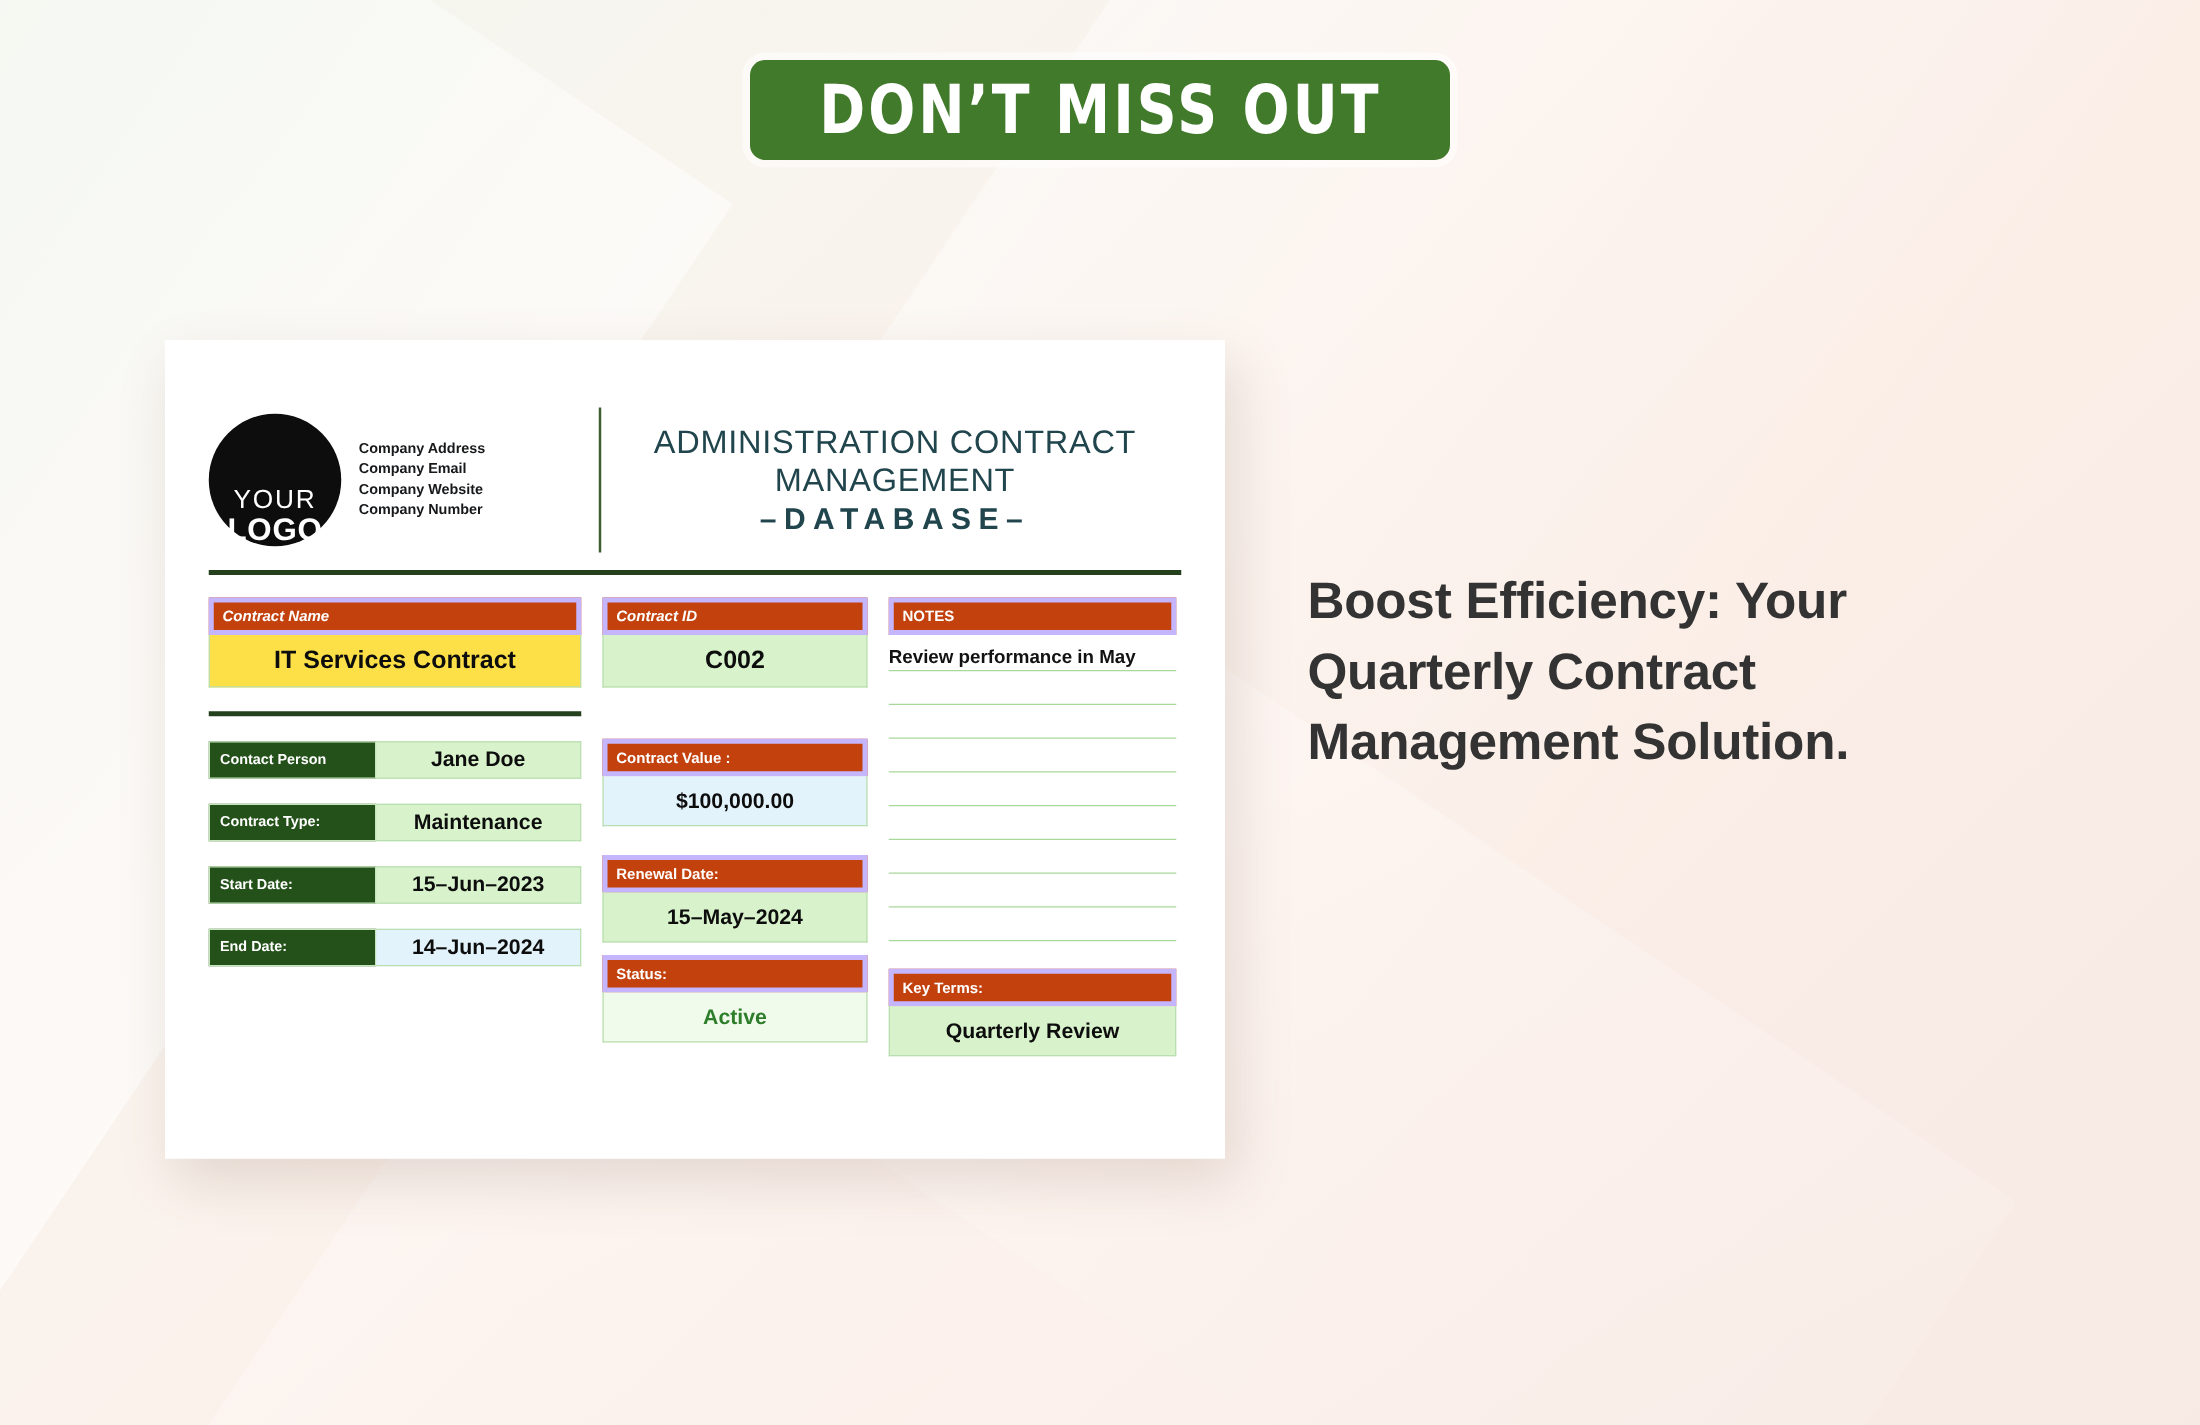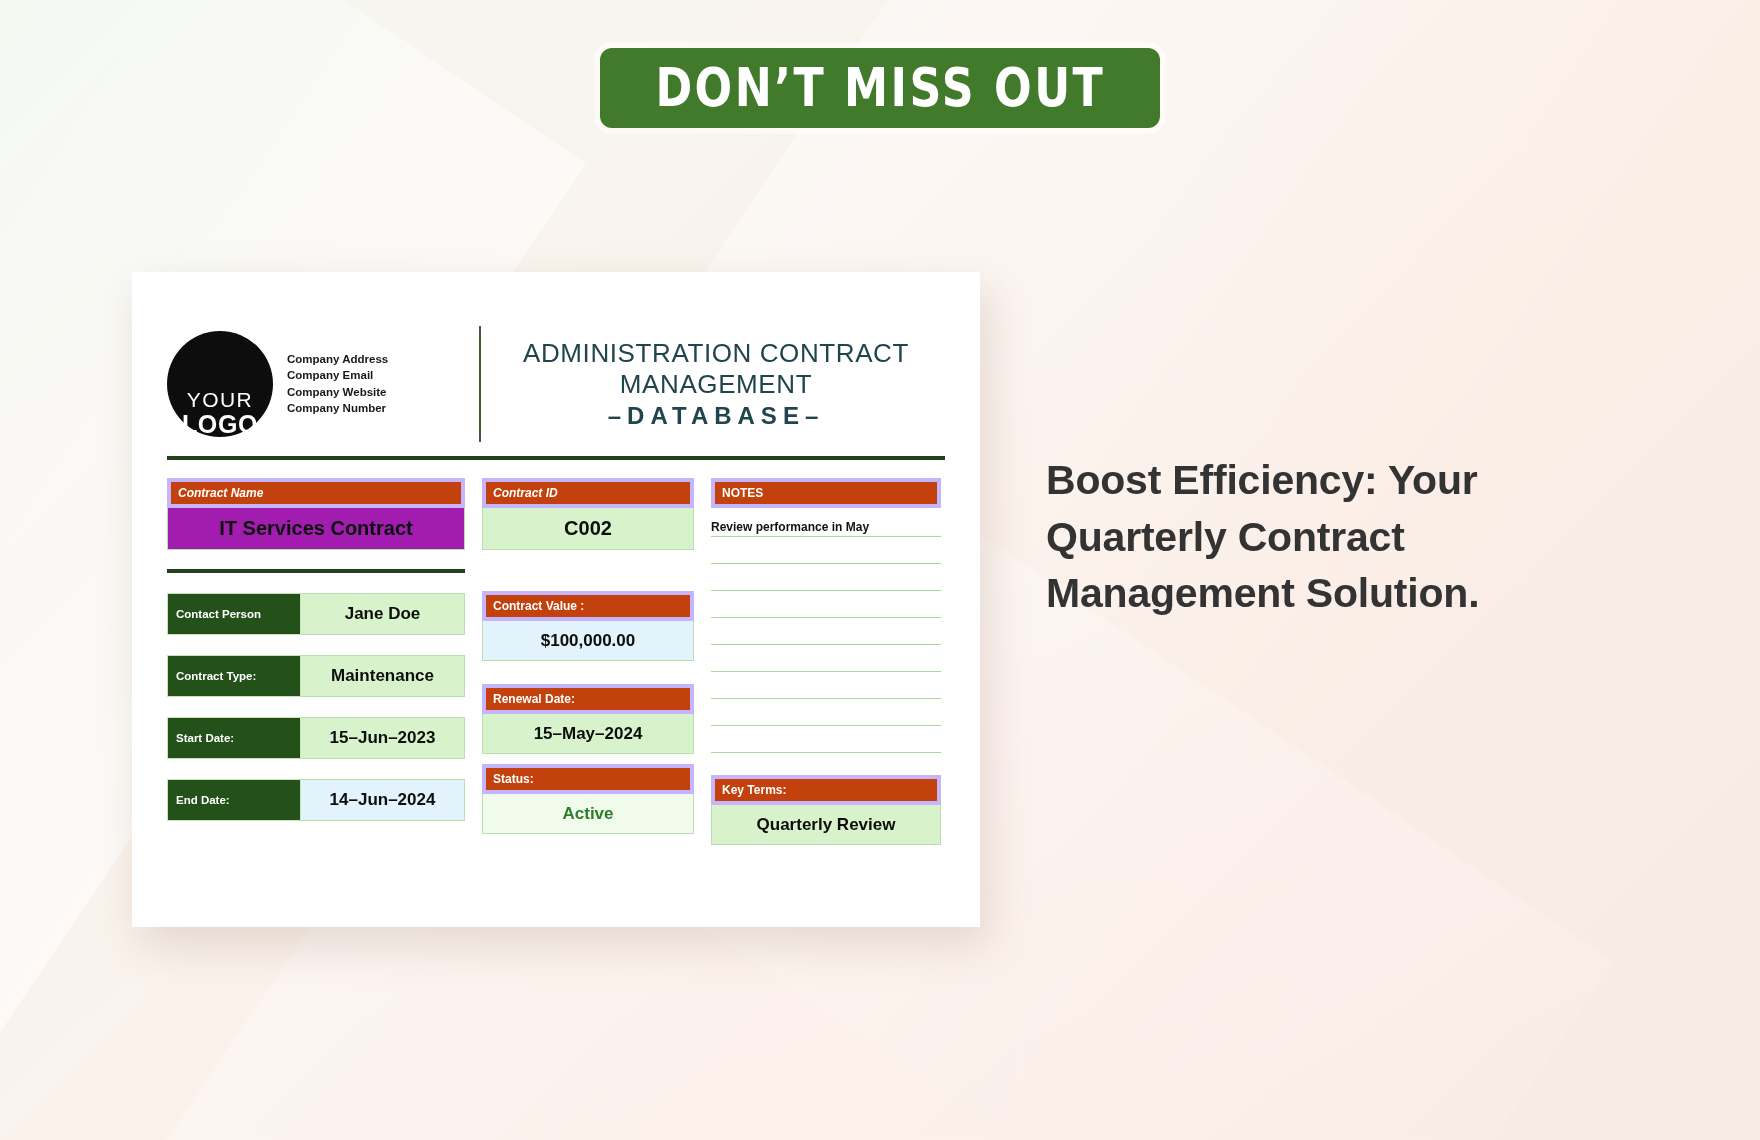--- a/index.html
+++ b/index.html
@@ -198,39 +198,39 @@
     border-top: none;
     box-sizing: border-box;
     display: flex;
     align-items: center;
     justify-content: center;
     font-size: 17px;
     font-weight: 700;
     color: #0d0d0d;
     background: #d8f3cb;
   }
-  .fld-val.white { background: #a21caf; }
+  .fld-val.white { background: #fde047; }
   .fld-val.blue  { background: #e3f3fb; }
   .fld-val.pale  { background: #f1fbeb; }
   .fld-val.green-text { color: #2e7d2b; }
 
   #contract-name .fld-val { height: 42px; font-size: 20px; }
   #contract-id  .fld-val  { height: 42px; font-size: 20px; }
 
   #left-divider {
     height: 4px;
     background: #24401c;
     margin-top: 19px;
   }
 
   
   .row-fld {
     display: flex;
     margin-top: 20px;
-    height: 42px;
+    height: 30px;
   }
   .row-fld .rf-label {
     width: 134px;
     flex: none;
     background: #24511a;
     color: #ffffff;
     font-size: 11.5px;
     font-weight: 700;
     display: flex;
     align-items: center;
@@ -258,21 +258,21 @@
 
   
   #notes-lines {
     margin-top: 2px;
   }
   .note-line {
     height: 27px;
     border-bottom: 1.5px solid #a8d89a;
     display: flex;
     align-items: flex-end;
-    font-size: 12px;
+    font-size: 15px;
     font-weight: 700;
     color: #121212;
     padding-bottom: 2px;
     box-sizing: border-box;
   }
 
   
   #marketing {
     position: absolute;
     left: 1046px;

